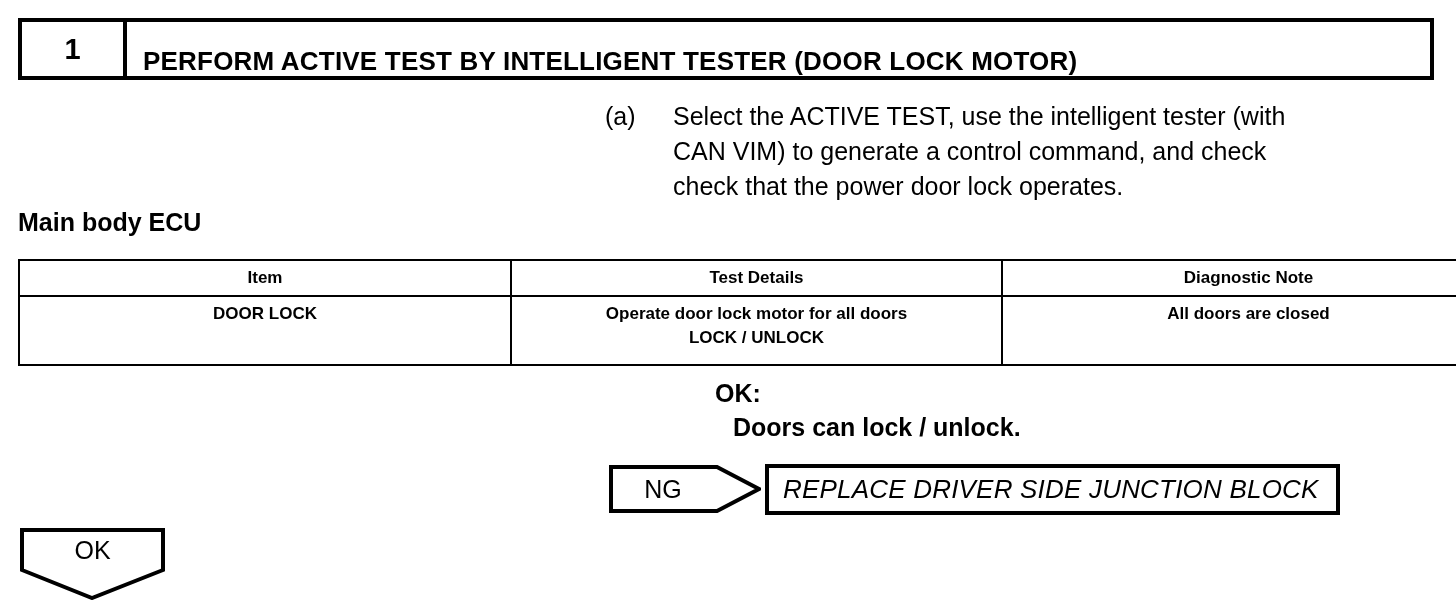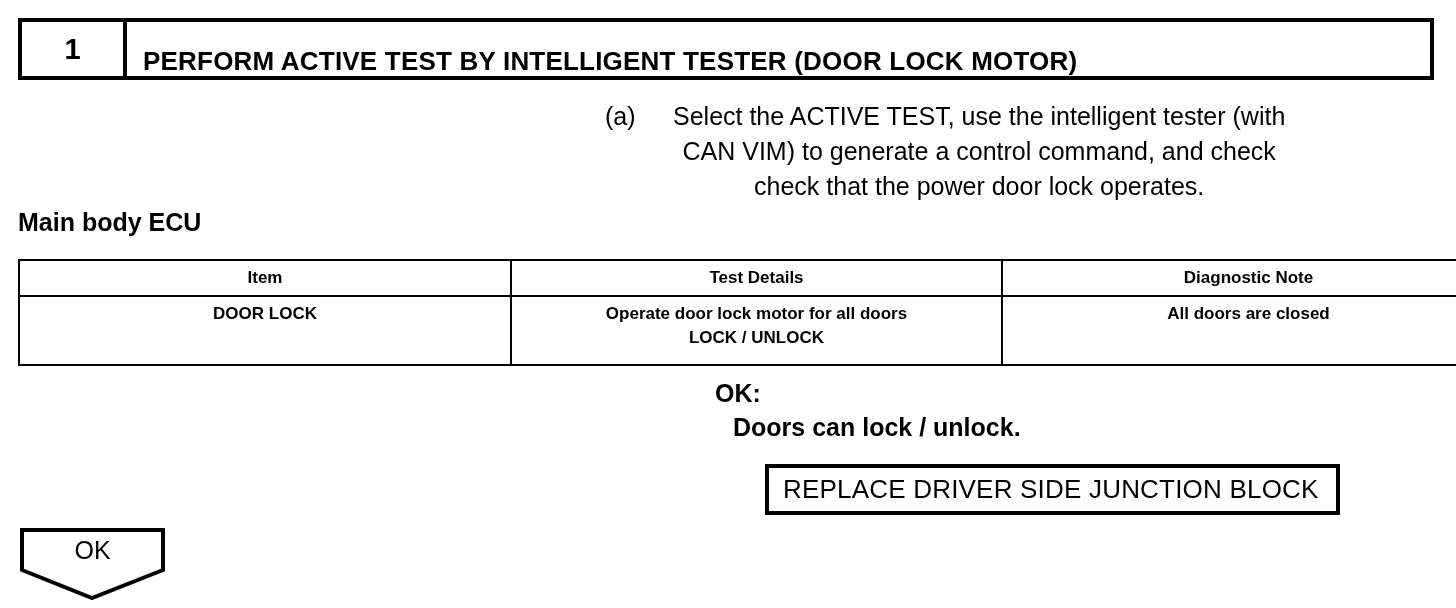--- a/index.html
+++ b/index.html
@@ -73,21 +73,20 @@
   }
   .instruction-marker {
     font-size: 25px;
     line-height: 35px;
     width: 68px;
     flex: 0 0 68px;
   }
   .instruction-body {
     font-size: 25px;
     line-height: 35px;
-    text-align: center;
   }
   .instruction-body div {
     white-space: nowrap;
   }
 
   
   .sub-heading {
     position: absolute;
     left: 18px;
     top: 207px;
@@ -176,20 +175,21 @@
     position: absolute;
     left: 765px;
     top: 464px;
     width: 575px;
     height: 51px;
     border: 4px solid #000000;
     box-sizing: border-box;
     display: flex;
     align-items: center;
     padding-left: 14px;
+    font-style: italic;
   }
   .action-box-text {
     font-size: 26px;
     letter-spacing: 0.2px;
     white-space: nowrap;
   }
 
   
   .pennant-ok {
     position: absolute;
@@ -259,20 +259,26 @@
         <td>All doors are closed</td>
       </tr>
     </tbody>
   </table>
 
   <div class="result-block">
     <div class="result-label">OK:</div>
     <div class="result-value">Doors can lock / unlock.</div>
   </div>
 
+  <div class="pennant-ng">
+    <svg viewBox="0 0 152 50" xmlns="http://www.w3.org/2000/svg">
+      <polygon points="2,3 108,3 150,25 108,47 2,47" fill="#ffffff" stroke="#000000" stroke-width="4" stroke-linejoin="miter"></polygon>
+    </svg>
+    <div class="pennant-text">NG</div>
+  </div>
 
   <div class="action-box">
     <span class="action-box-text">REPLACE DRIVER SIDE JUNCTION BLOCK</span>
   </div>
 
   <div class="pennant-ok">
     <svg viewBox="0 0 145 72" xmlns="http://www.w3.org/2000/svg">
       <polygon points="2,2 143,2 143,42 72,70 2,42" fill="#ffffff" stroke="#000000" stroke-width="4" stroke-linejoin="miter"></polygon>
     </svg>
     <div class="pennant-text">OK</div>

